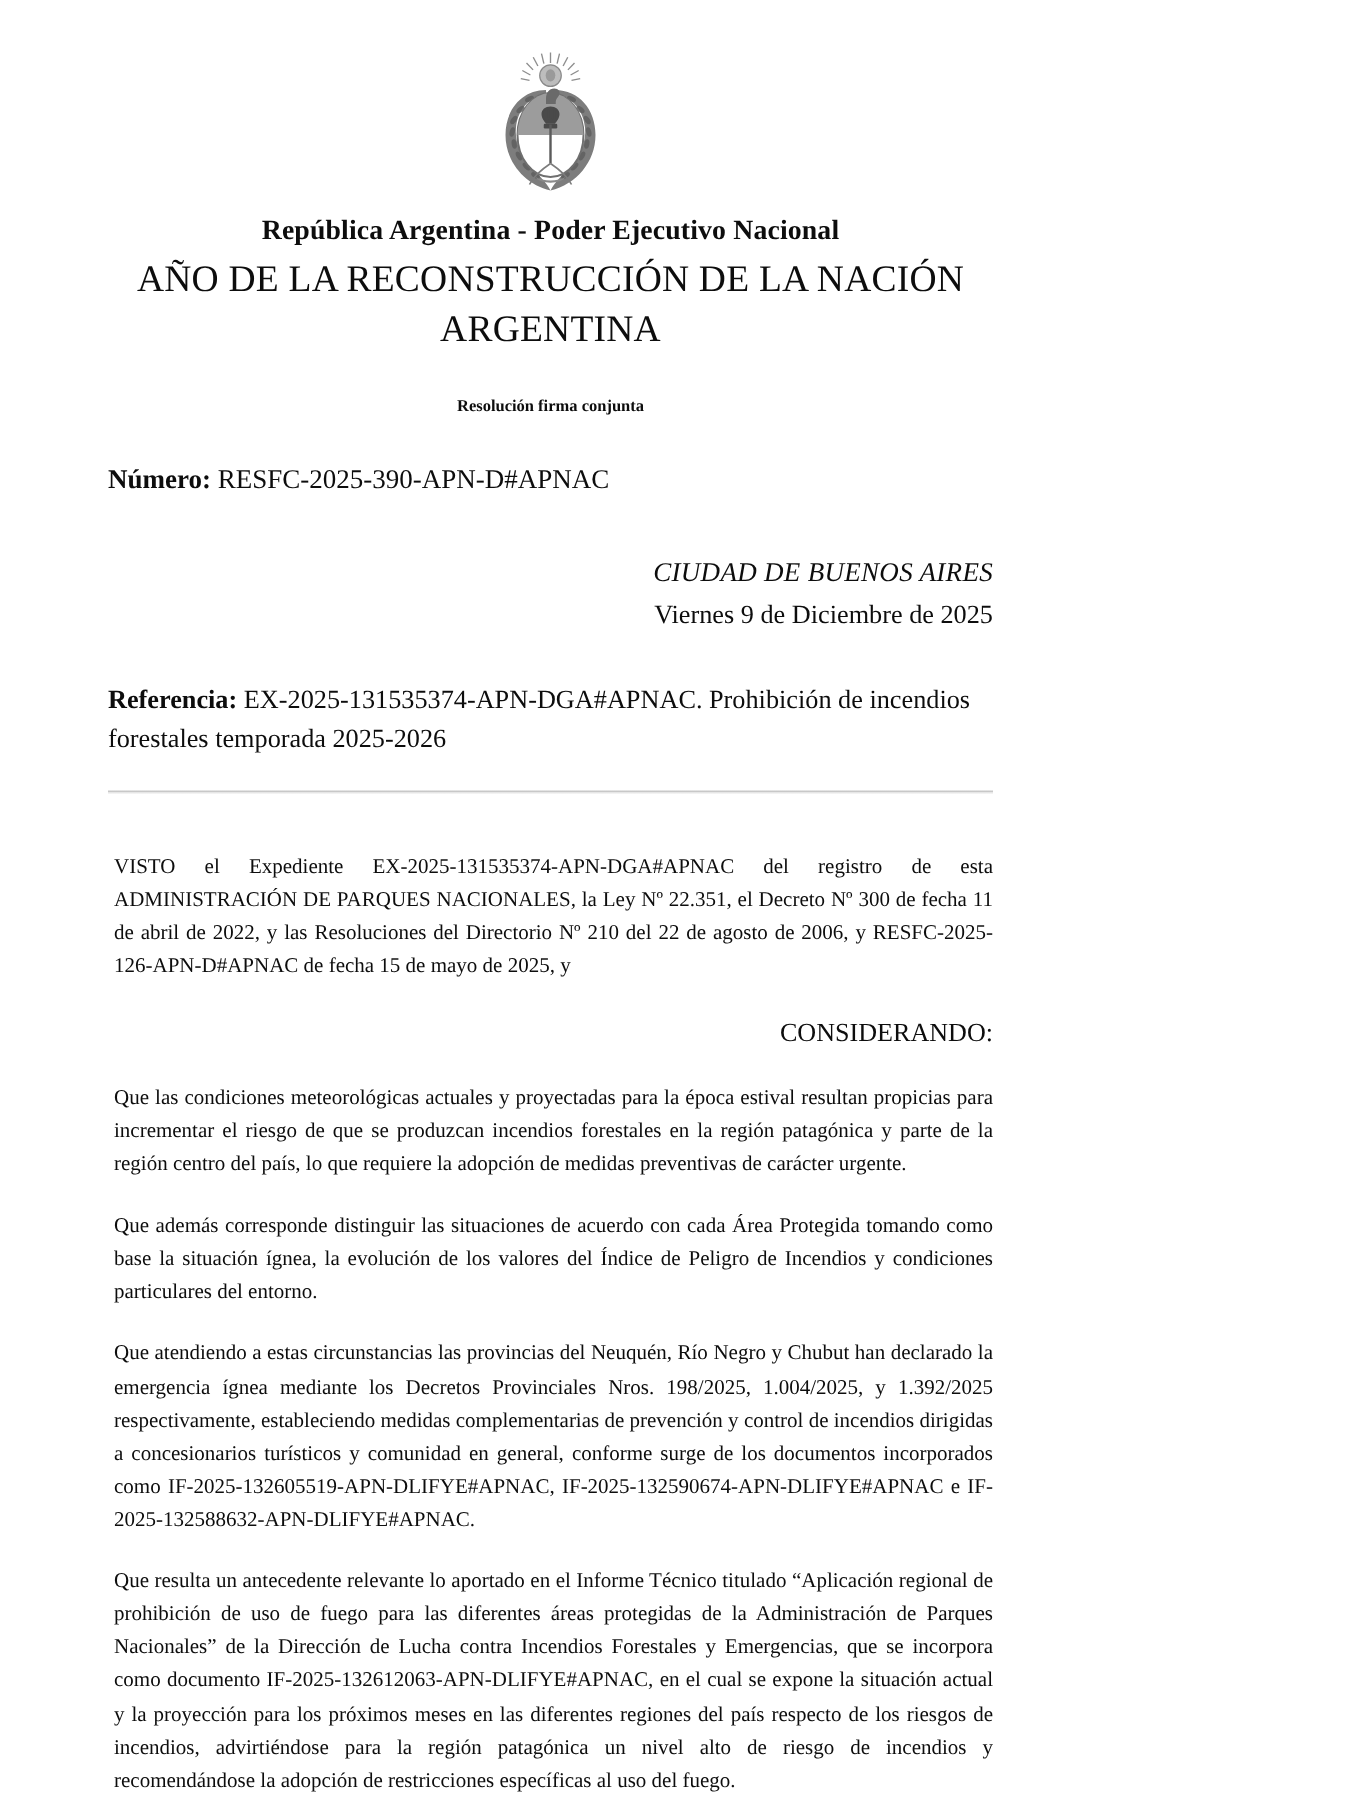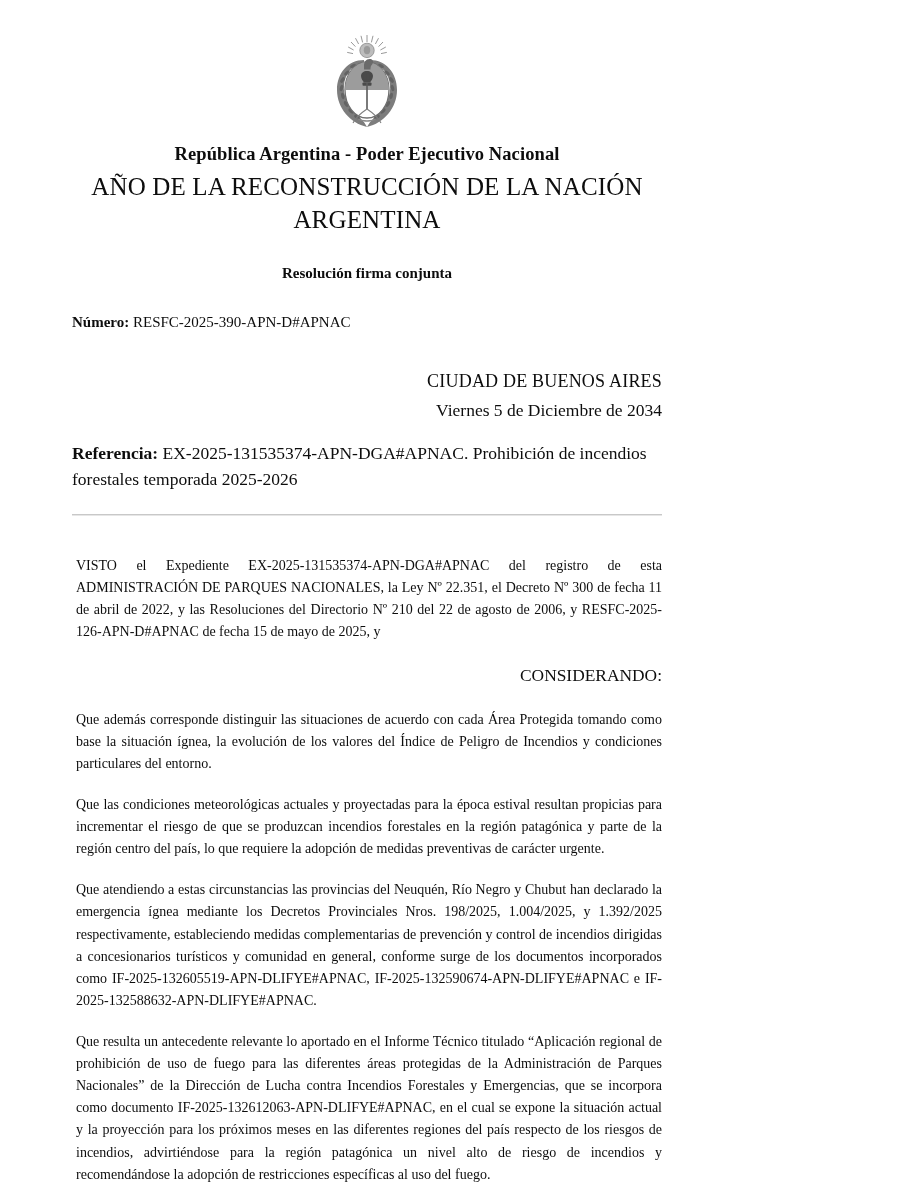--- a/index.html
+++ b/index.html
@@ -48,54 +48,55 @@
     letter-spacing: 0.1px;
     margin-top: 9px;
   }
   .hdr-year {
     font-size: 25px;
     letter-spacing: 0.15px;
     margin-top: 4px;
   }
   .hdr-kind {
     font-weight: bold;
-    font-size: 15px;
+    font-size: 11px;
     margin-top: 29px;
     text-align: center;
   }
 
   
   .field-row {
-    font-size: 15px;
+    font-size: 18px;
     margin-top: 30px;
     line-height: 1.4;
   }
   .field-label {
     font-weight: bold;
   }
   .field-value { }
 
   
   .place-block {
     text-align: right;
     margin-top: 35px;
     line-height: 1.48;
   }
   .place-city {
     font-size: 18px;
     letter-spacing: 0.2px;
+    font-style: italic;
   }
   .place-date {
     font-size: 17.5px;
     margin-top: 3px;
   }
 
   
   .ref-block {
-    margin-top: 17px;
+    margin-top: 31px;
     font-size: 17.5px;
     line-height: 1.48;
     text-align: left;
   }
   .ref-label {
     font-weight: bold;
   }
 
   
   .divider {
@@ -208,32 +209,32 @@
   <div class="hdr-line hdr-year">AÑO DE LA RECONSTRUCCIÓN DE LA NACIÓN ARGENTINA</div>
   <div class="hdr-kind">Resolución firma conjunta</div>
 
   <div class="field-row">
     <span class="field-label">Número:</span>
     <span class="field-value">RESFC-2025-390-APN-D#APNAC</span>
   </div>
 
   <div class="place-block">
     <div class="place-city">CIUDAD DE BUENOS AIRES</div>
-    <div class="place-date">Viernes 5 de Diciembre de 2034</div>
+    <div class="place-date">Viernes 9 de Diciembre de 2025</div>
   </div>
 
   <div class="ref-block">
     <span class="ref-label">Referencia:</span>
     <span>EX-2025-131535374-APN-DGA#APNAC. Prohibición de incendios forestales temporada 2025-2026</span>
   </div>
 
   <hr class="divider">
 
   <div class="body">
     <p class="para">VISTO el Expediente EX-2025-131535374-APN-DGA#APNAC del registro de esta ADMINISTRACIÓN DE PARQUES NACIONALES, la Ley Nº 22.351, el Decreto Nº 300 de fecha 11 de abril de 2022, y las Resoluciones del Directorio Nº 210 del 22 de agosto de 2006, y RESFC-2025-126-APN-D#APNAC de fecha 15 de mayo de 2025, y</p>
     <p class="para-plain">CONSIDERANDO:</p>
+    <p class="para">Que las condiciones meteorológicas actuales y proyectadas para la época estival resultan propicias para incrementar el riesgo de que se produzcan incendios forestales en la región patagónica y parte de la región centro del país, lo que requiere la adopción de medidas preventivas de carácter urgente.</p>
     <p class="para">Que además corresponde distinguir las situaciones de acuerdo con cada Área Protegida tomando como base la situación ígnea, la evolución de los valores del Índice de Peligro de Incendios y condiciones particulares del entorno.</p>
-    <p class="para">Que las condiciones meteorológicas actuales y proyectadas para la época estival resultan propicias para incrementar el riesgo de que se produzcan incendios forestales en la región patagónica y parte de la región centro del país, lo que requiere la adopción de medidas preventivas de carácter urgente.</p>
     <p class="para">Que atendiendo a estas circunstancias las provincias del Neuquén, Río Negro y Chubut han declarado la emergencia ígnea mediante los Decretos Provinciales Nros. 198/2025, 1.004/2025, y 1.392/2025 respectivamente, estableciendo medidas complementarias de prevención y control de incendios dirigidas a concesionarios turísticos y comunidad en general, conforme surge de los documentos incorporados como IF-2025-132605519-APN-DLIFYE#APNAC, IF-2025-132590674-APN-DLIFYE#APNAC e IF-2025-132588632-APN-DLIFYE#APNAC.</p>
     <p class="para last">Que resulta un antecedente relevante lo aportado en el Informe Técnico titulado “Aplicación regional de prohibición de uso de fuego para las diferentes áreas protegidas de la Administración de Parques Nacionales” de la Dirección de Lucha contra Incendios Forestales y Emergencias, que se incorpora como documento IF-2025-132612063-APN-DLIFYE#APNAC, en el cual se expone la situación actual y la proyección para los próximos meses en las diferentes regiones del país respecto de los riesgos de incendios, advirtiéndose para la región patagónica un nivel alto de riesgo de incendios y recomendándose la adopción de restricciones específicas al uso del fuego.</p>
   </div>
 
 </div>
 
 </body></html>

